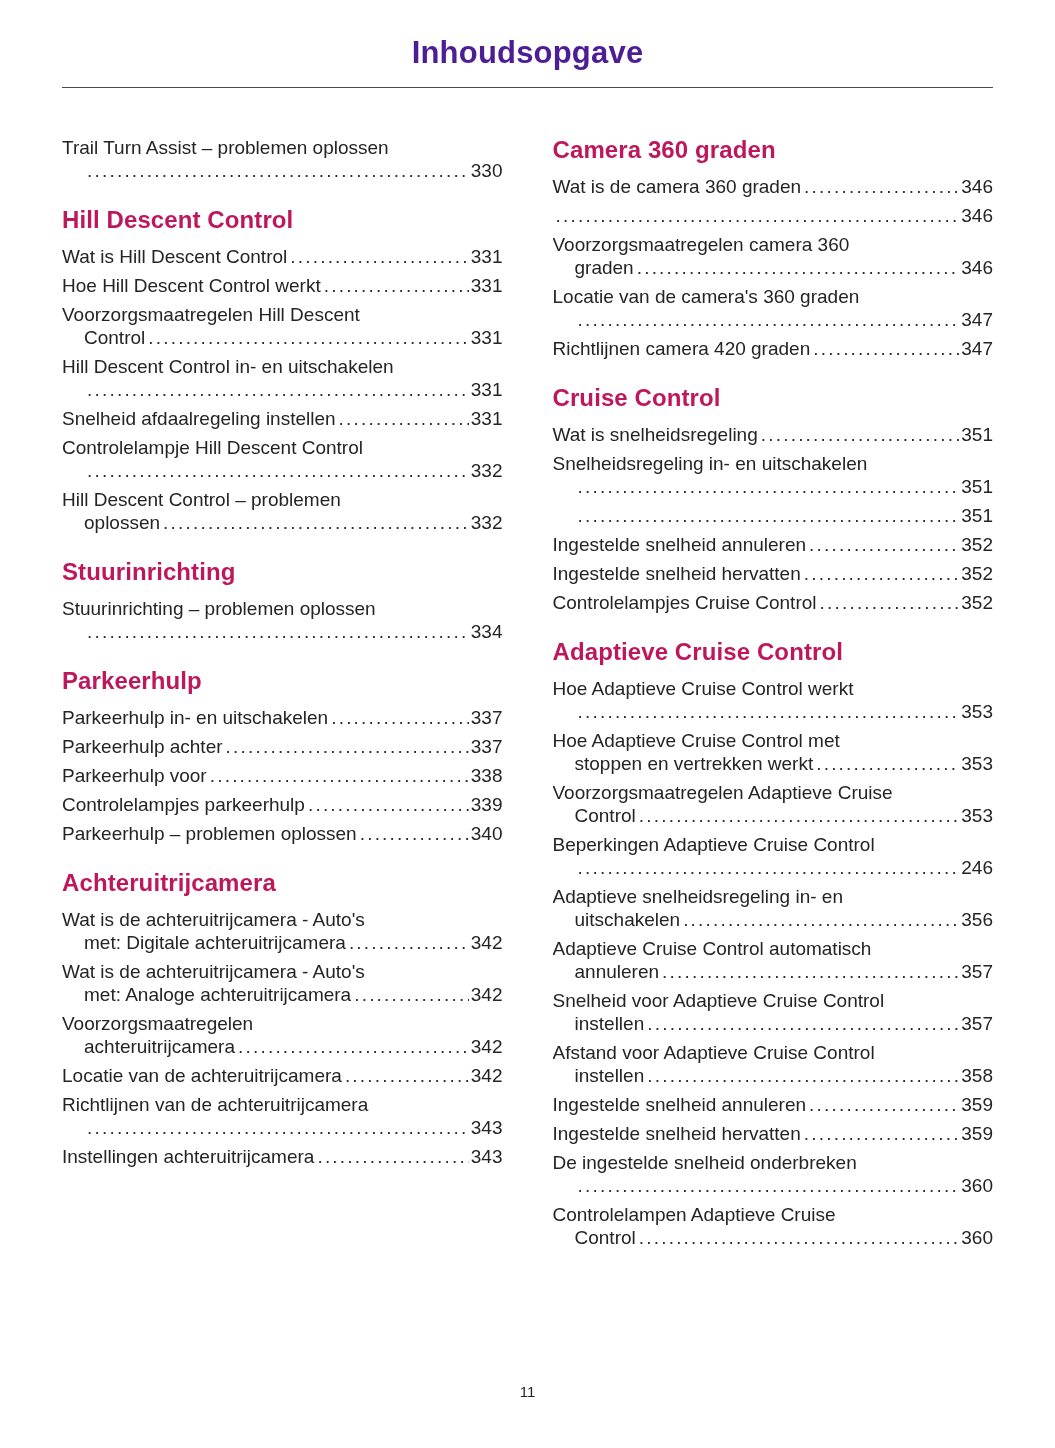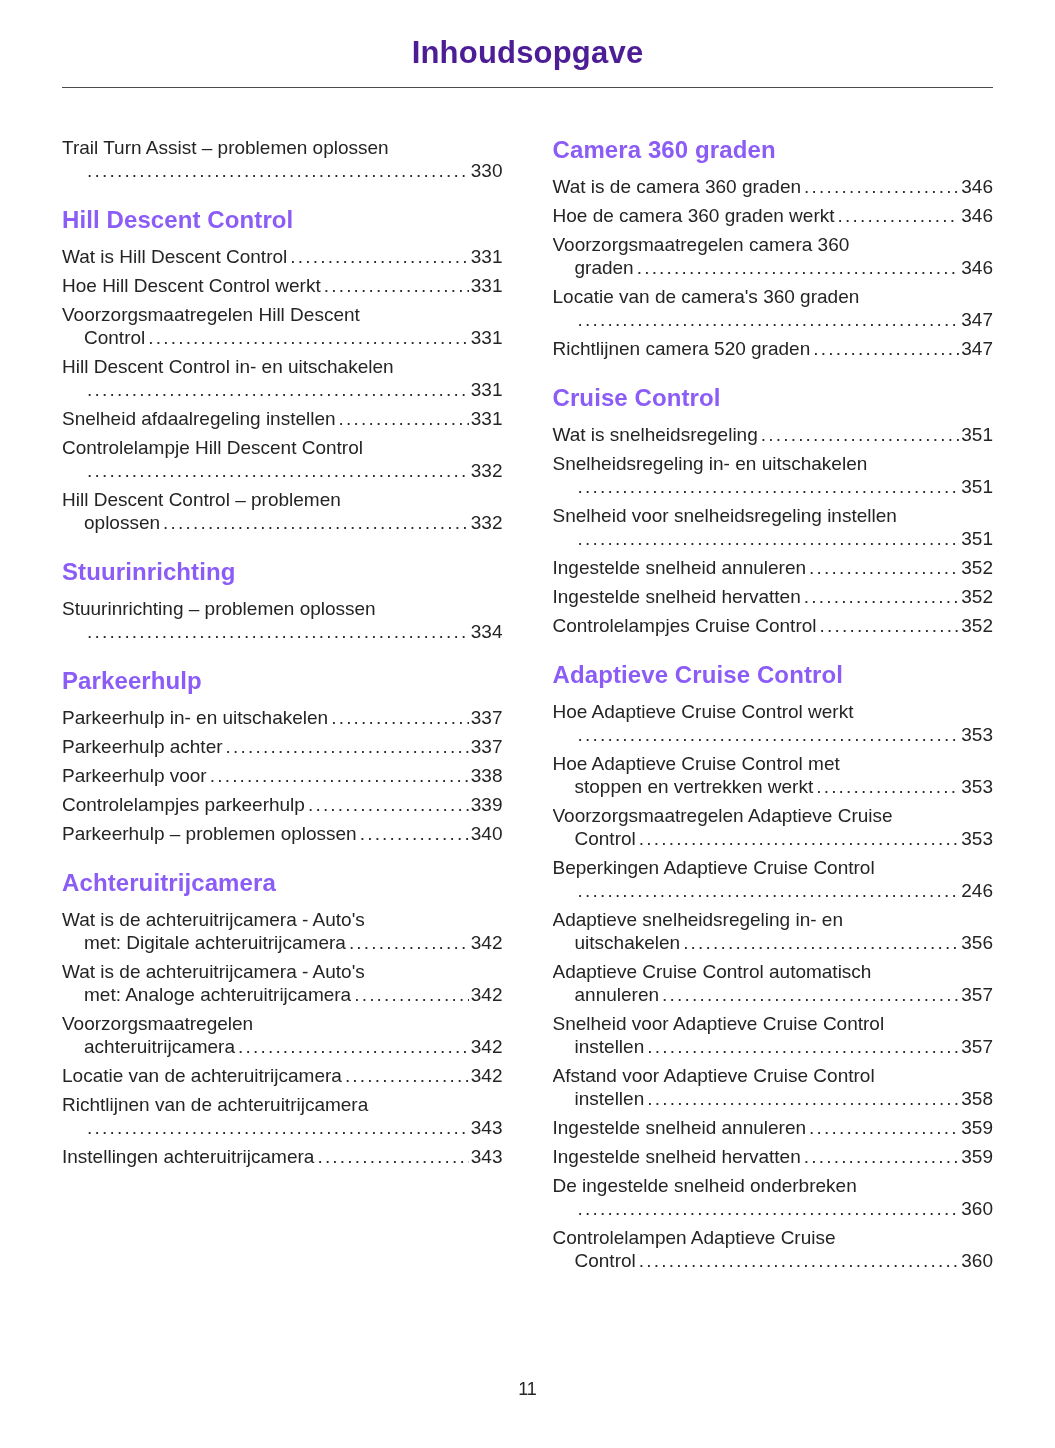--- a/index.html
+++ b/index.html
@@ -36,21 +36,21 @@
   .col {
     flex: 1 1 0;
     min-width: 0;
     font-size: 19px;
     line-height: 23px;
   }
   .section-heading {
     font-size: 24px;
     line-height: 28px;
     font-weight: bold;
-    color: #8b5cf6;
+    color: #be185d;
     margin: 24px 0 11px 0;
     letter-spacing: 0.1px;
   }
   .section:first-child .section-heading { margin-top: 0; }
   .entry { margin-bottom: 6px; }
   .entry-line { white-space: nowrap; overflow: hidden; }
   .cont { padding-left: 22px; justify-content: flex-end; }
   .entry-last {
     display: flex;
     align-items: baseline;
@@ -67,21 +67,21 @@
   .leader::before {
     content: "........................................................................................................................";
     letter-spacing: 2.2px;
   }
   .page-num { white-space: nowrap; flex: 0 0 auto; }
   .footer {
     position: absolute;
     left: 0; right: 0;
     bottom: 48px;
     text-align: center;
-    font-size: 18px;
+    font-size: 15px;
     color: #242424;
   }
 </style>
 </head>
 <body>
 
 <div class="page">
   <div class="title">Inhoudsopgave</div>
   <div class="rule"></div>
   <div class="columns">
@@ -251,21 +251,20 @@
           <div class="section-heading">Camera 360 graden</div>
           <div class="entry">
             <div class="entry-last">
               <span class="entry-text">Wat is de camera 360 graden</span>
               <span class="leader"></span>
               <span class="page-num">346</span>
             </div>
           </div>
           <div class="entry">
             <div class="entry-last">
-              <span class="entry-text">Hoe de camera 360 graden werkt</span>
               <span class="leader"></span>
               <span class="page-num">346</span>
             </div>
           </div>
           <div class="entry">
             <div class="entry-line">Voorzorgsmaatregelen camera 360</div>
             <div class="entry-last cont">
               <span class="entry-text">graden</span>
               <span class="leader"></span>
               <span class="page-num">346</span>
@@ -273,21 +272,21 @@
           </div>
           <div class="entry">
             <div class="entry-line">Locatie van de camera's 360 graden</div>
             <div class="entry-last cont">
               <span class="leader"></span>
               <span class="page-num">347</span>
             </div>
           </div>
           <div class="entry">
             <div class="entry-last">
-              <span class="entry-text">Richtlijnen camera 520 graden</span>
+              <span class="entry-text">Richtlijnen camera 420 graden</span>
               <span class="leader"></span>
               <span class="page-num">347</span>
             </div>
           </div>
         </div>
         <div class="section">
           <div class="section-heading">Cruise Control</div>
           <div class="entry">
             <div class="entry-last">
               <span class="entry-text">Wat is snelheidsregeling</span>
@@ -296,21 +295,20 @@
             </div>
           </div>
           <div class="entry">
             <div class="entry-line">Snelheidsregeling in- en uitschakelen</div>
             <div class="entry-last cont">
               <span class="leader"></span>
               <span class="page-num">351</span>
             </div>
           </div>
           <div class="entry">
-            <div class="entry-line">Snelheid voor snelheidsregeling instellen</div>
             <div class="entry-last cont">
               <span class="leader"></span>
               <span class="page-num">351</span>
             </div>
           </div>
           <div class="entry">
             <div class="entry-last">
               <span class="entry-text">Ingestelde snelheid annuleren</span>
               <span class="leader"></span>
               <span class="page-num">352</span>

